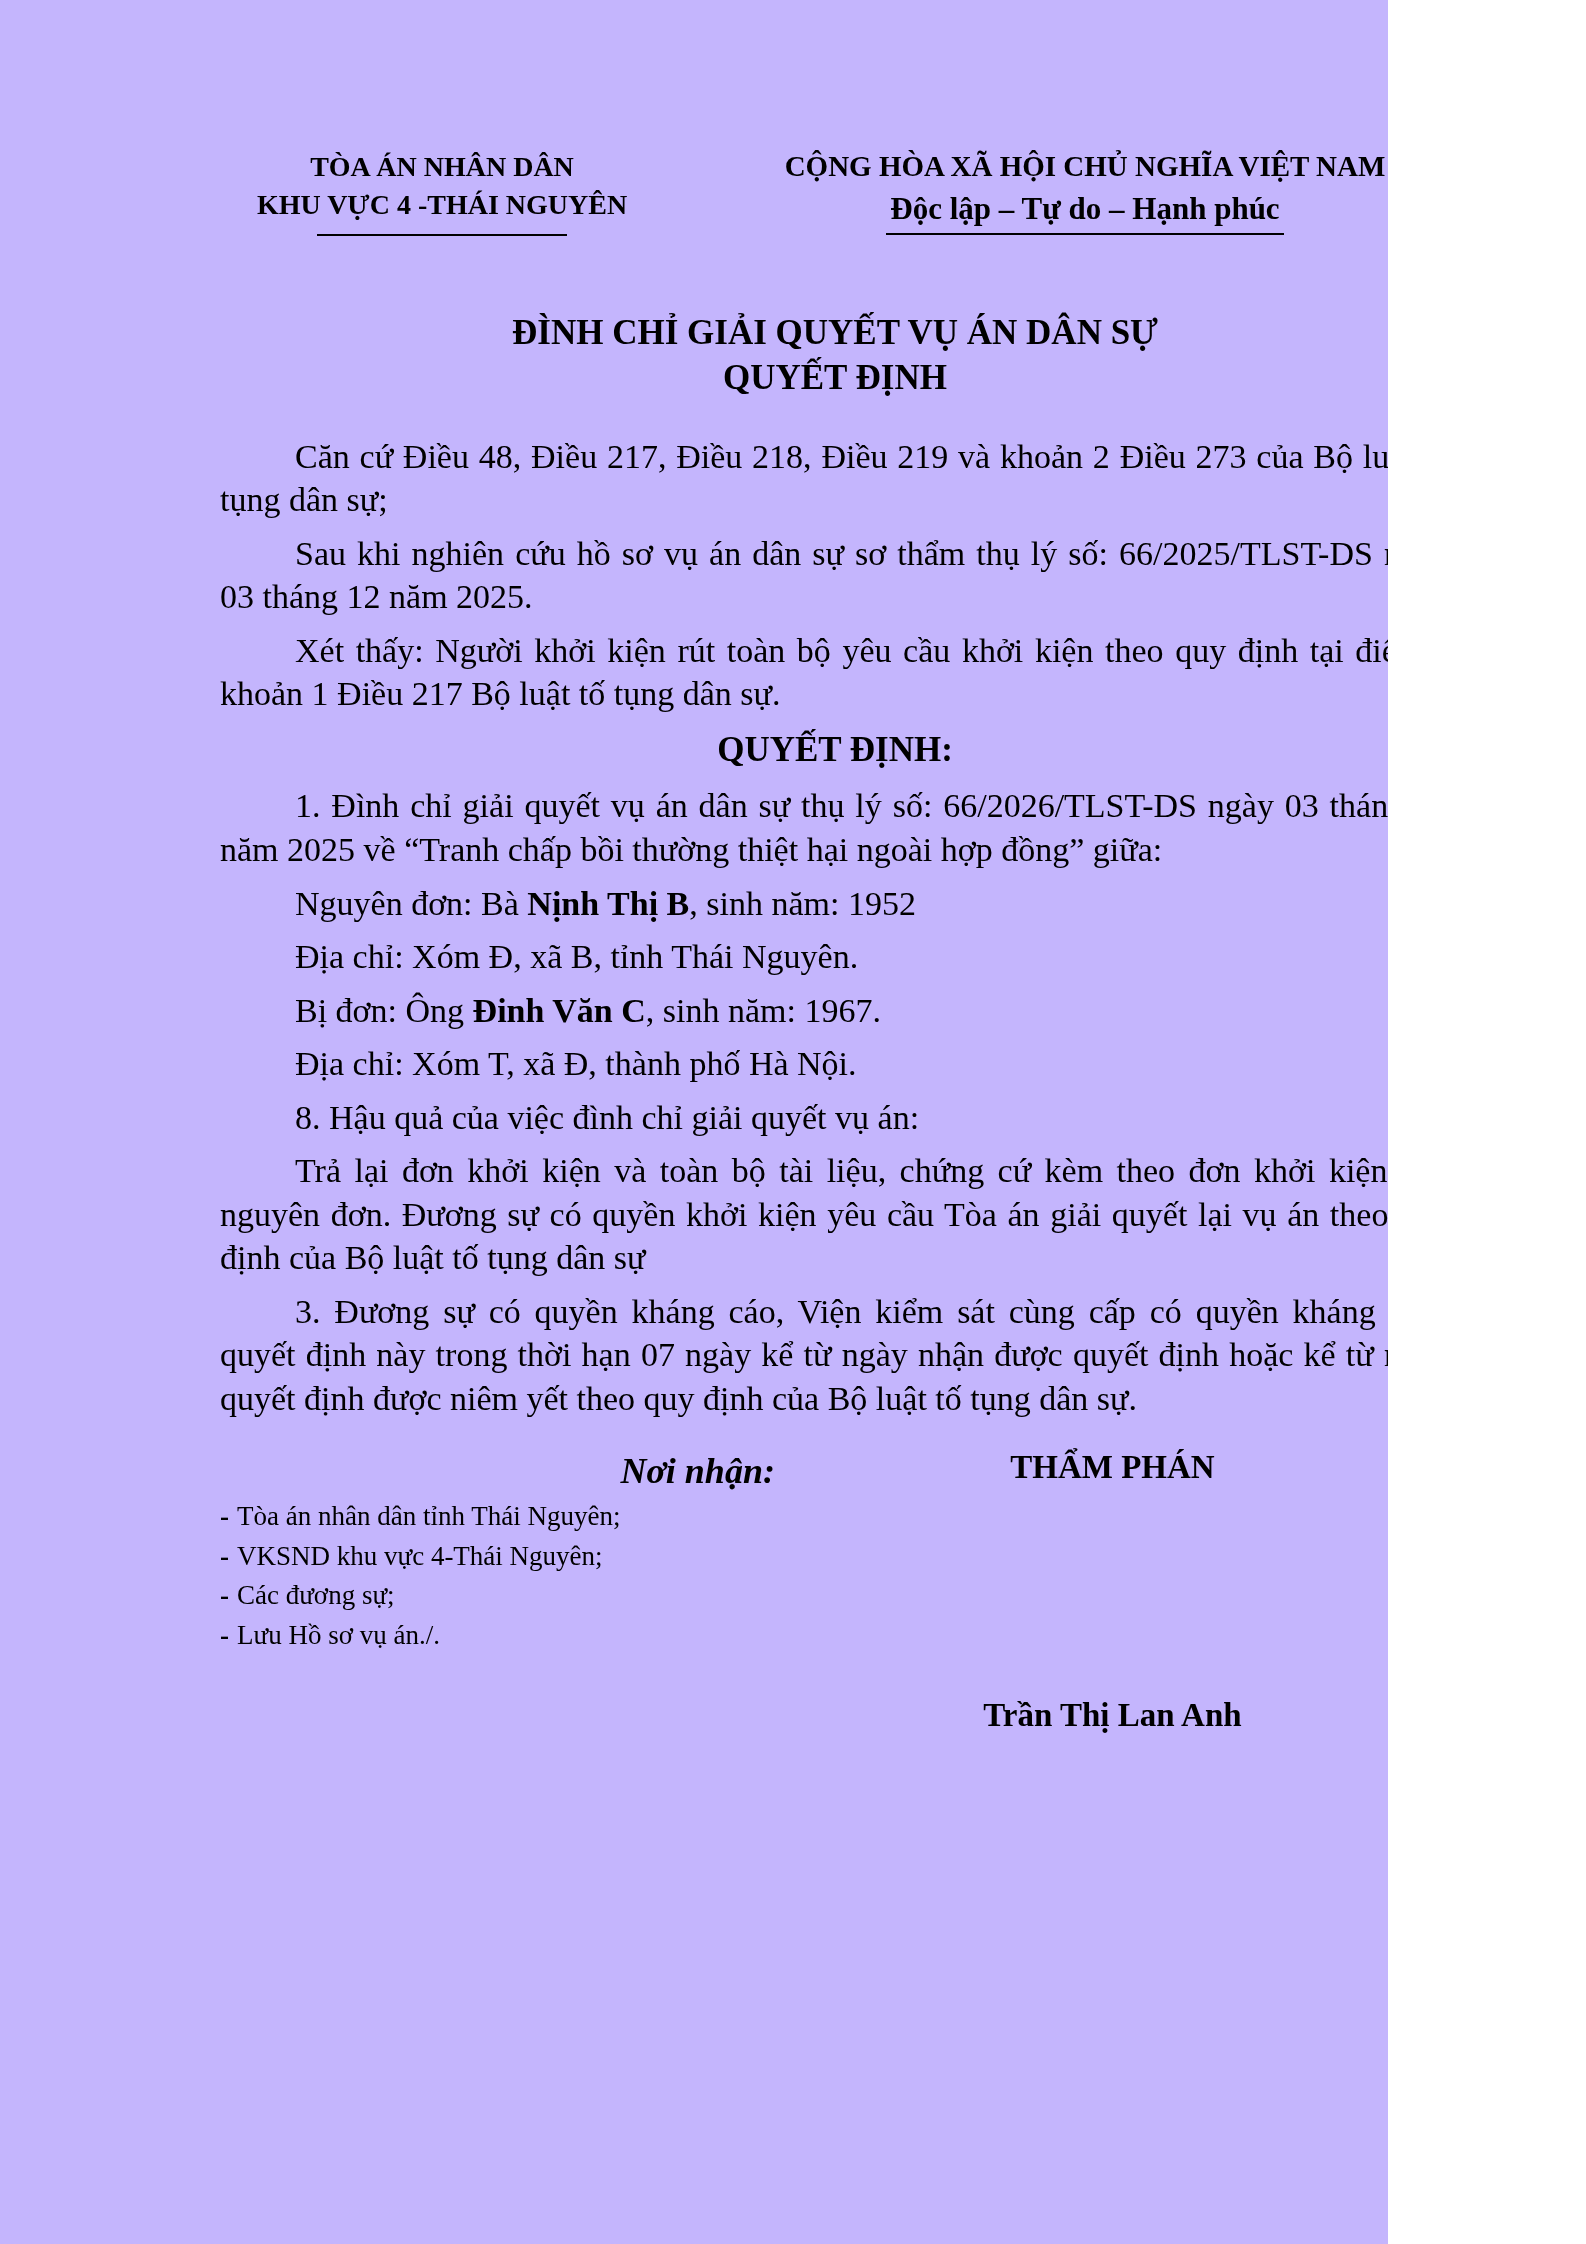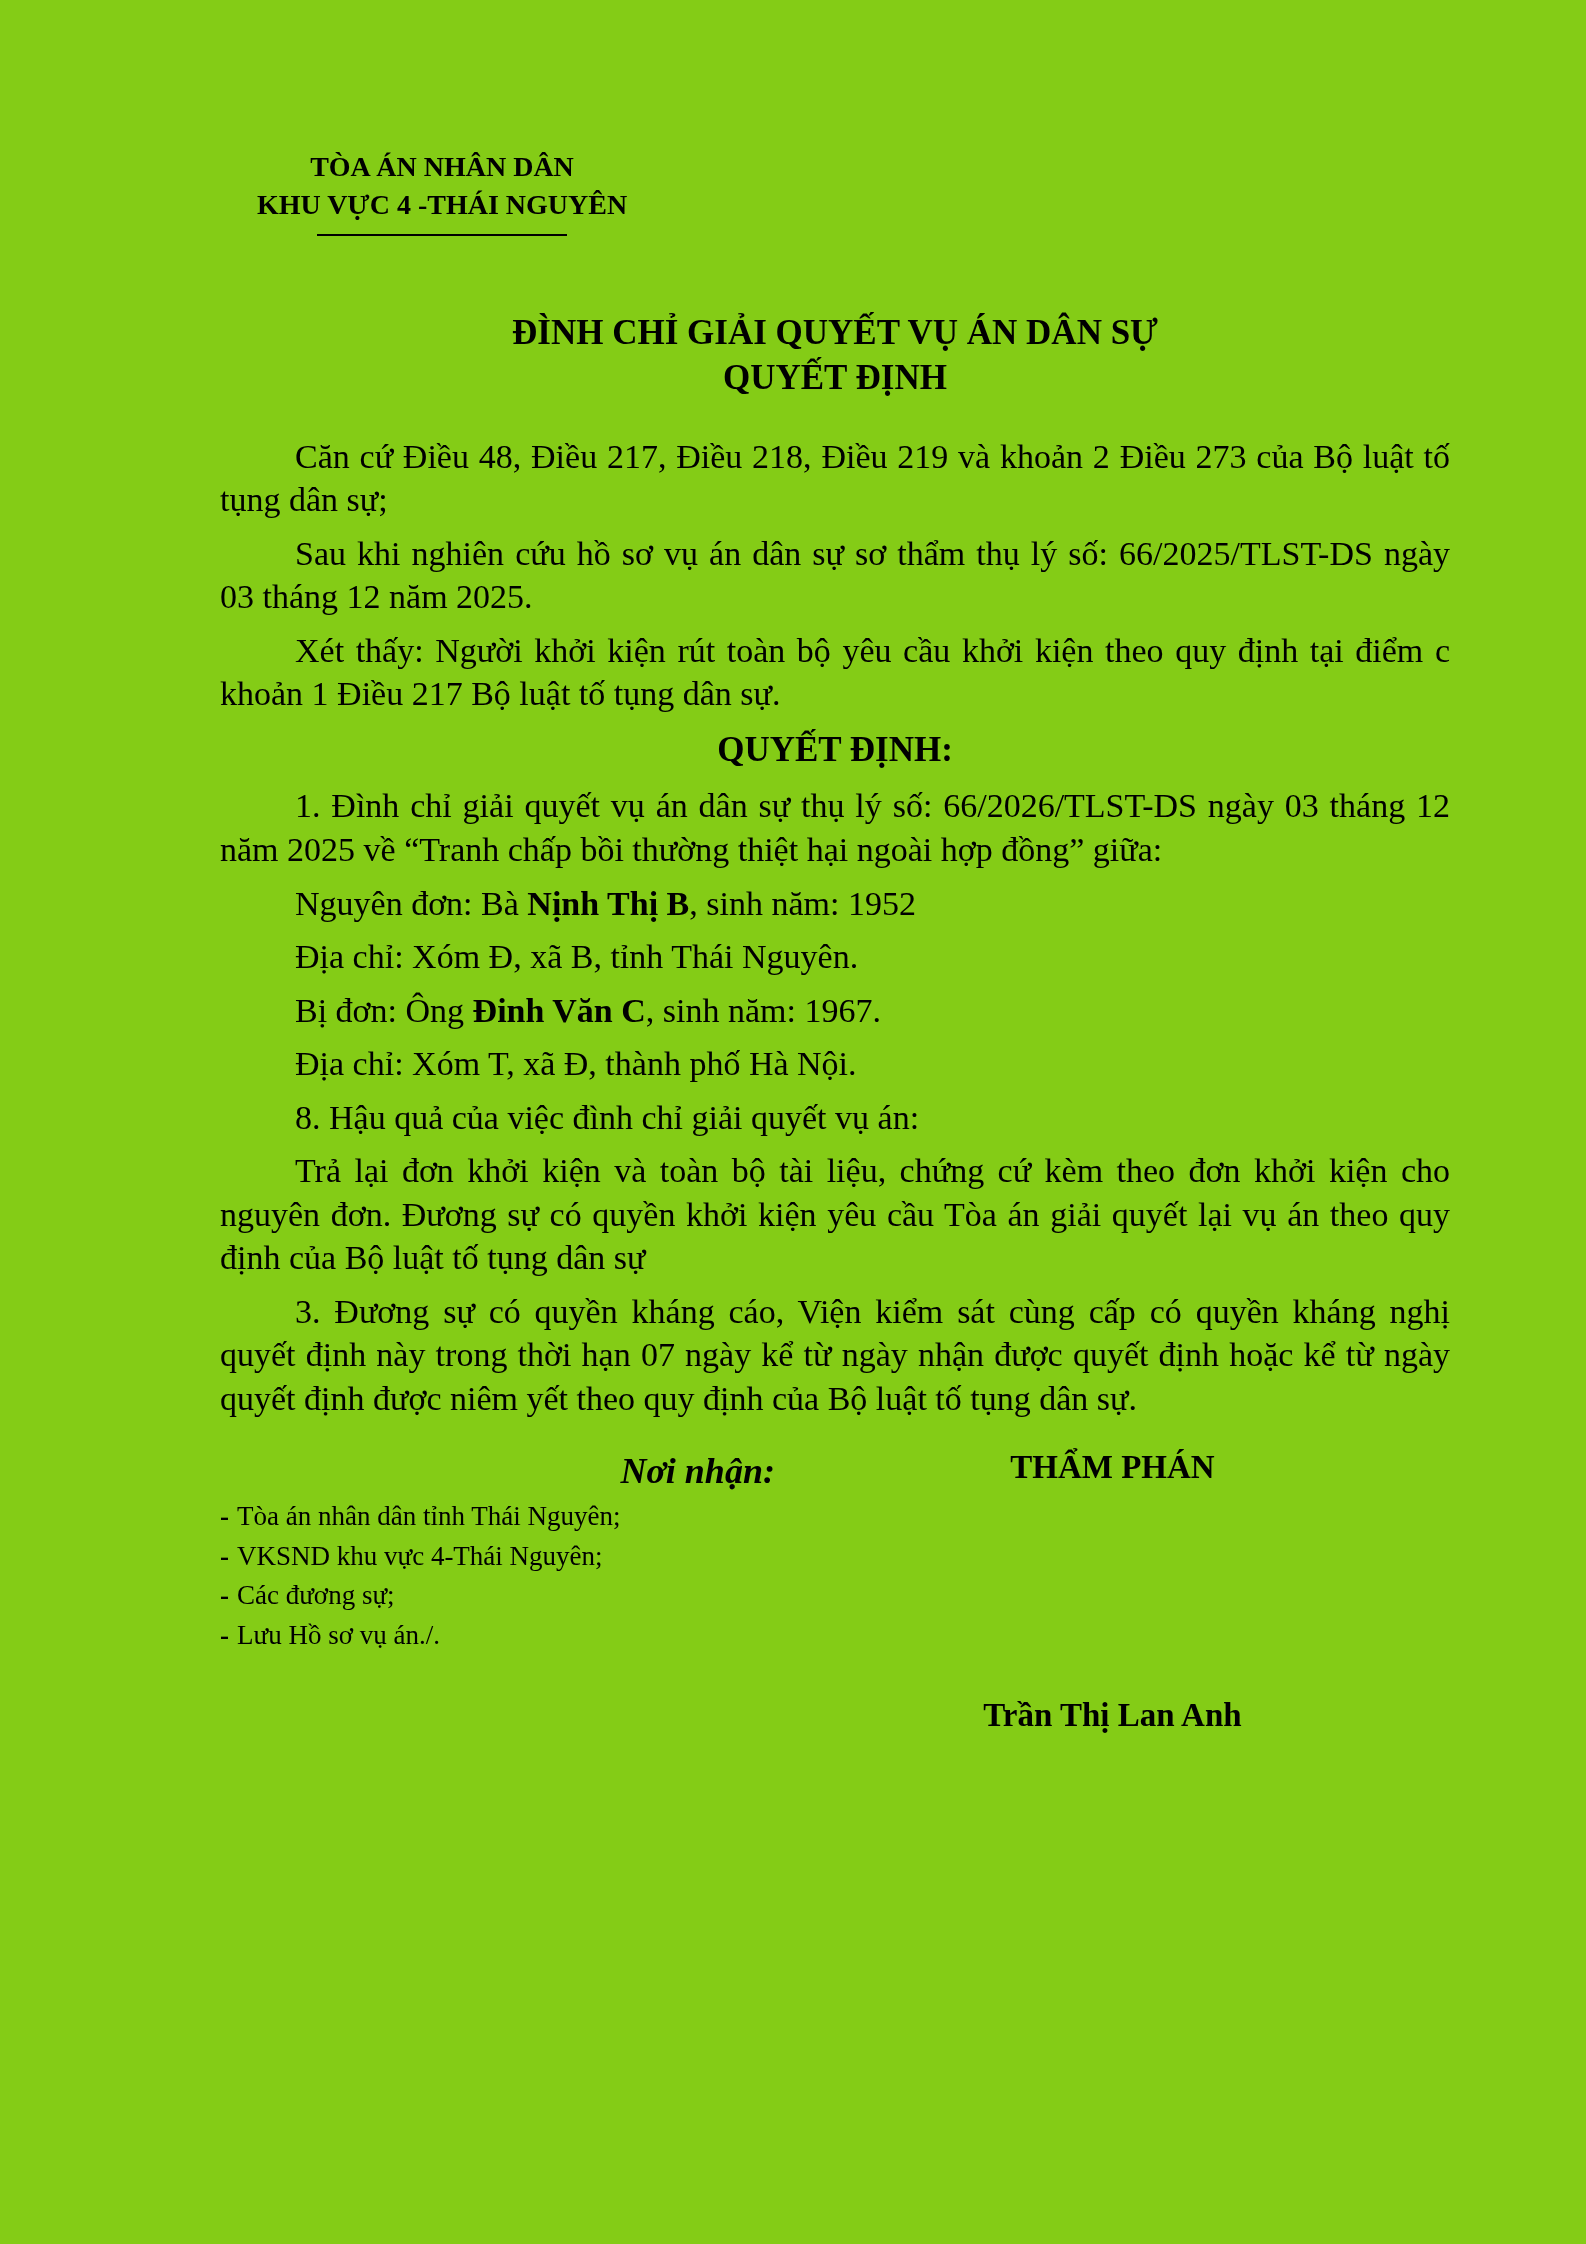--- a/index.html
+++ b/index.html
@@ -1,21 +1,21 @@
 <!DOCTYPE html>
 <html><head>
 <meta charset="utf-8">
 <style>
   * { box-sizing: border-box; }
   html, body { margin: 0; padding: 0; background: #ffffff; }
   .page {
     position: relative;
-    width: 1586px;
+    width: 1388px;
     height: 2244px;
-    background: #84cc16;
+    background: #c4b5fd;
     color: #000000;
     font-family: "Liberation Serif", "DejaVu Serif", serif;
     overflow: hidden;
   }
   .content {
     position: absolute;
     left: 220px;
     top: 148px;
     width: 1230px;
   }
@@ -107,20 +107,26 @@
 
 <div class="page">
   <div class="content">
 
     <div class="header-row">
       <div class="header-left">
         <div>TÒA ÁN NHÂN DÂN</div>
         <div>KHU VỰC 4 -THÁI NGUYÊN</div>
         <div class="rule-left"></div>
       </div>
+      <div class="header-right">
+        <div class="national-line1">CỘNG HÒA XÃ HỘI CHỦ NGHĨA VIỆT NAM</div>
+        <div>
+          <span class="national-line2">Độc lập – Tự do – Hạnh phúc</span>
+        </div>
+      </div>
     </div>
 
 
     <div class="title-block">
       <div>ĐÌNH CHỈ GIẢI QUYẾT VỤ ÁN DÂN SỰ</div>
       <div>QUYẾT ĐỊNH</div>
     </div>
 
     <div class="body-block">
       <p>Căn cứ Điều 48, Điều 217, Điều 218, Điều 219 và khoản 2 Điều 273 của Bộ luật tố tụng dân sự;</p>

